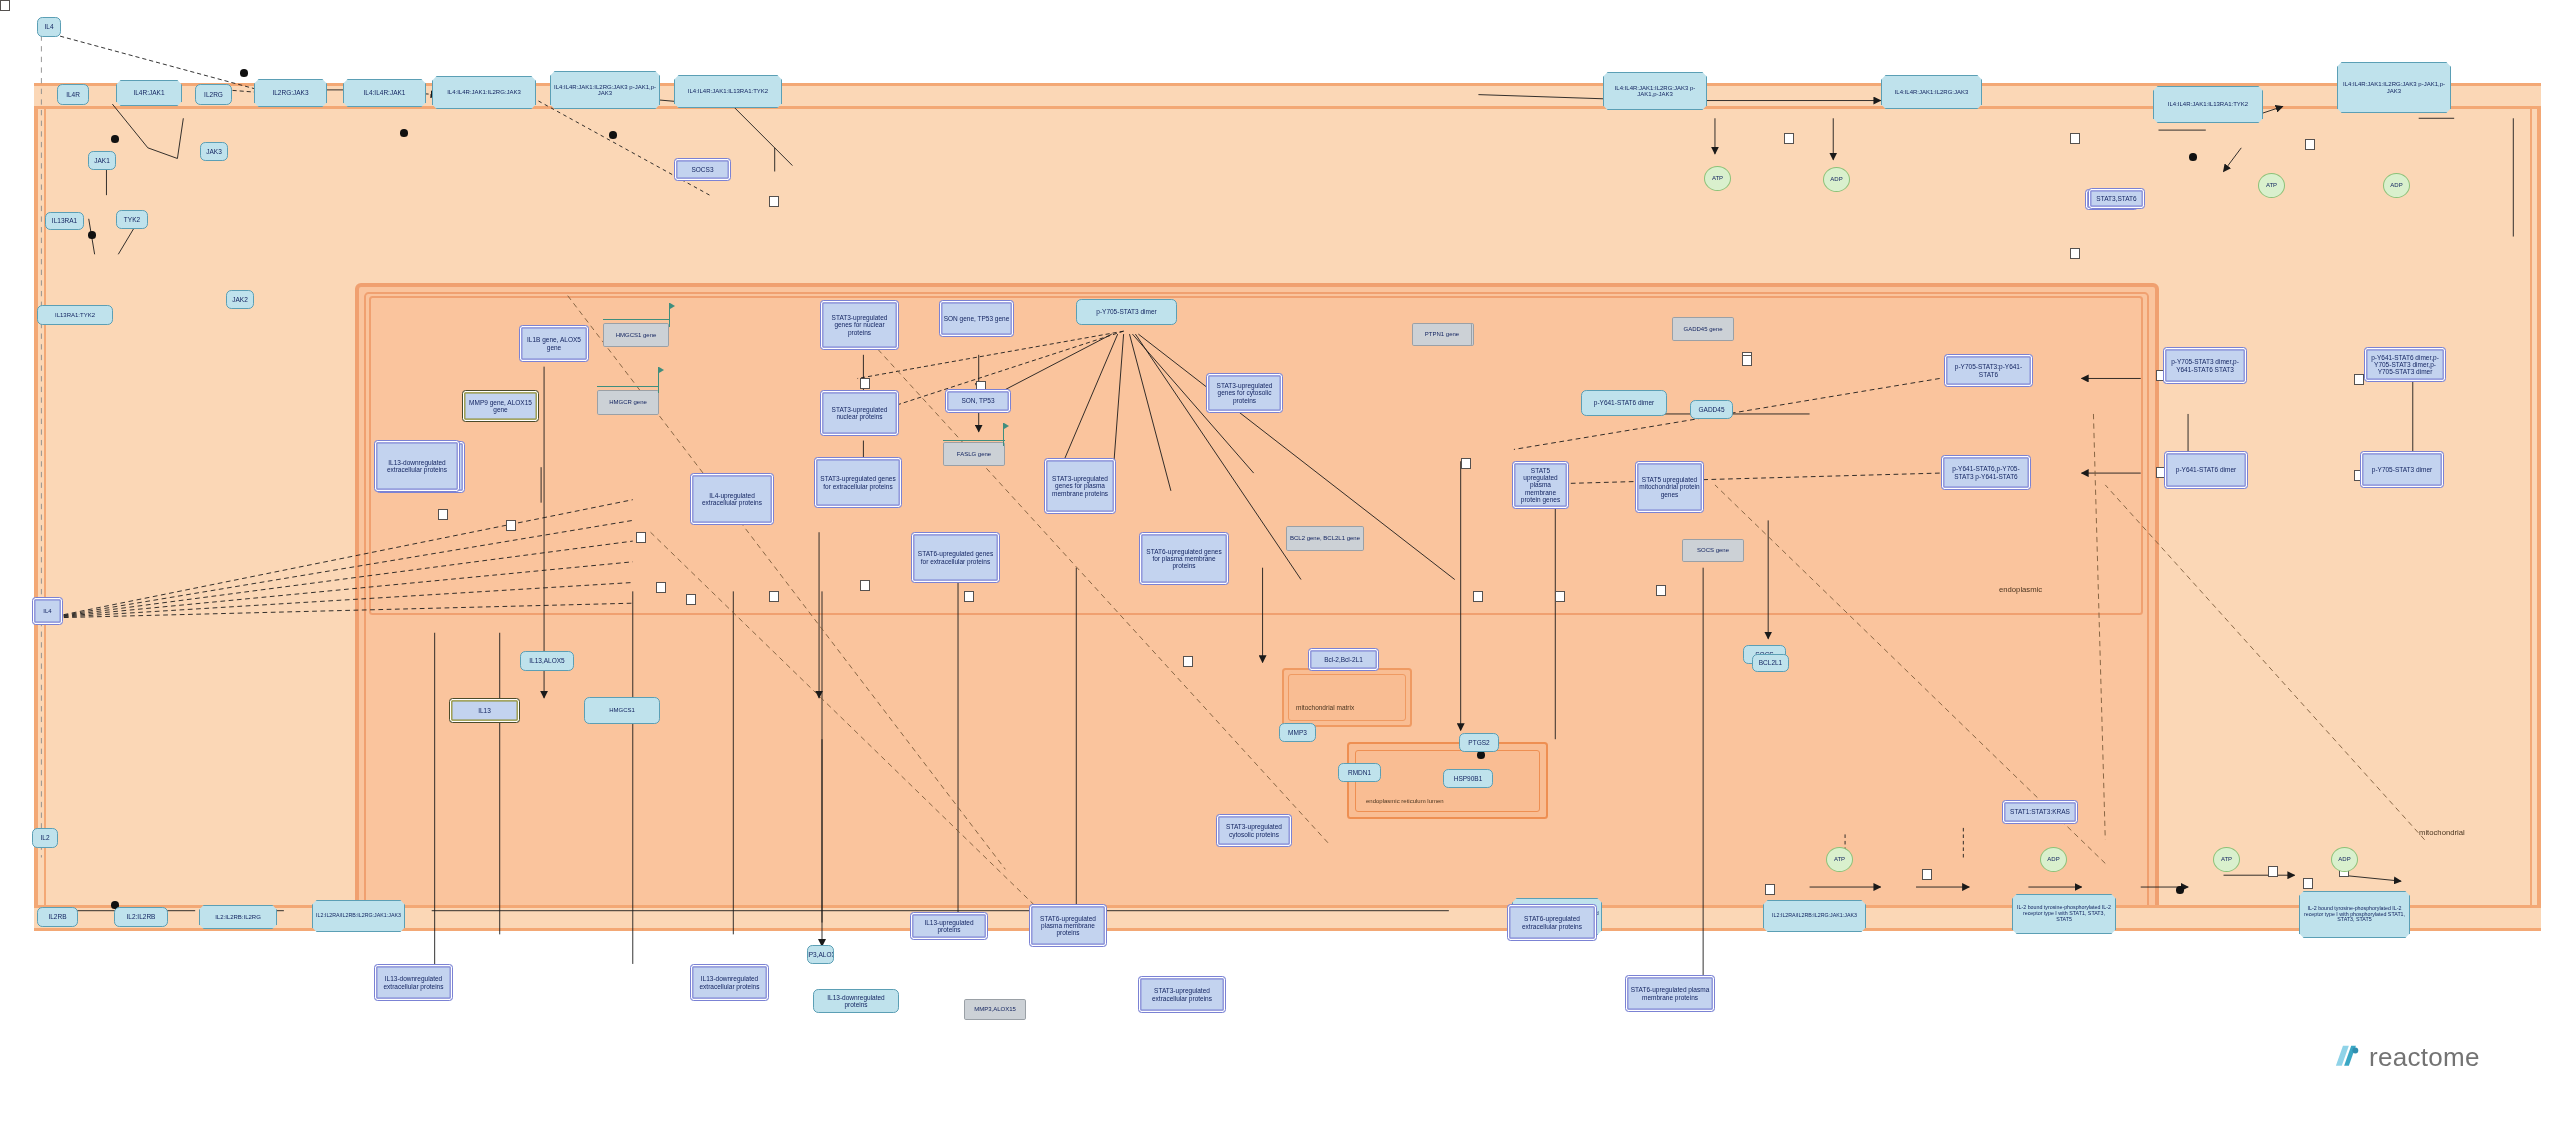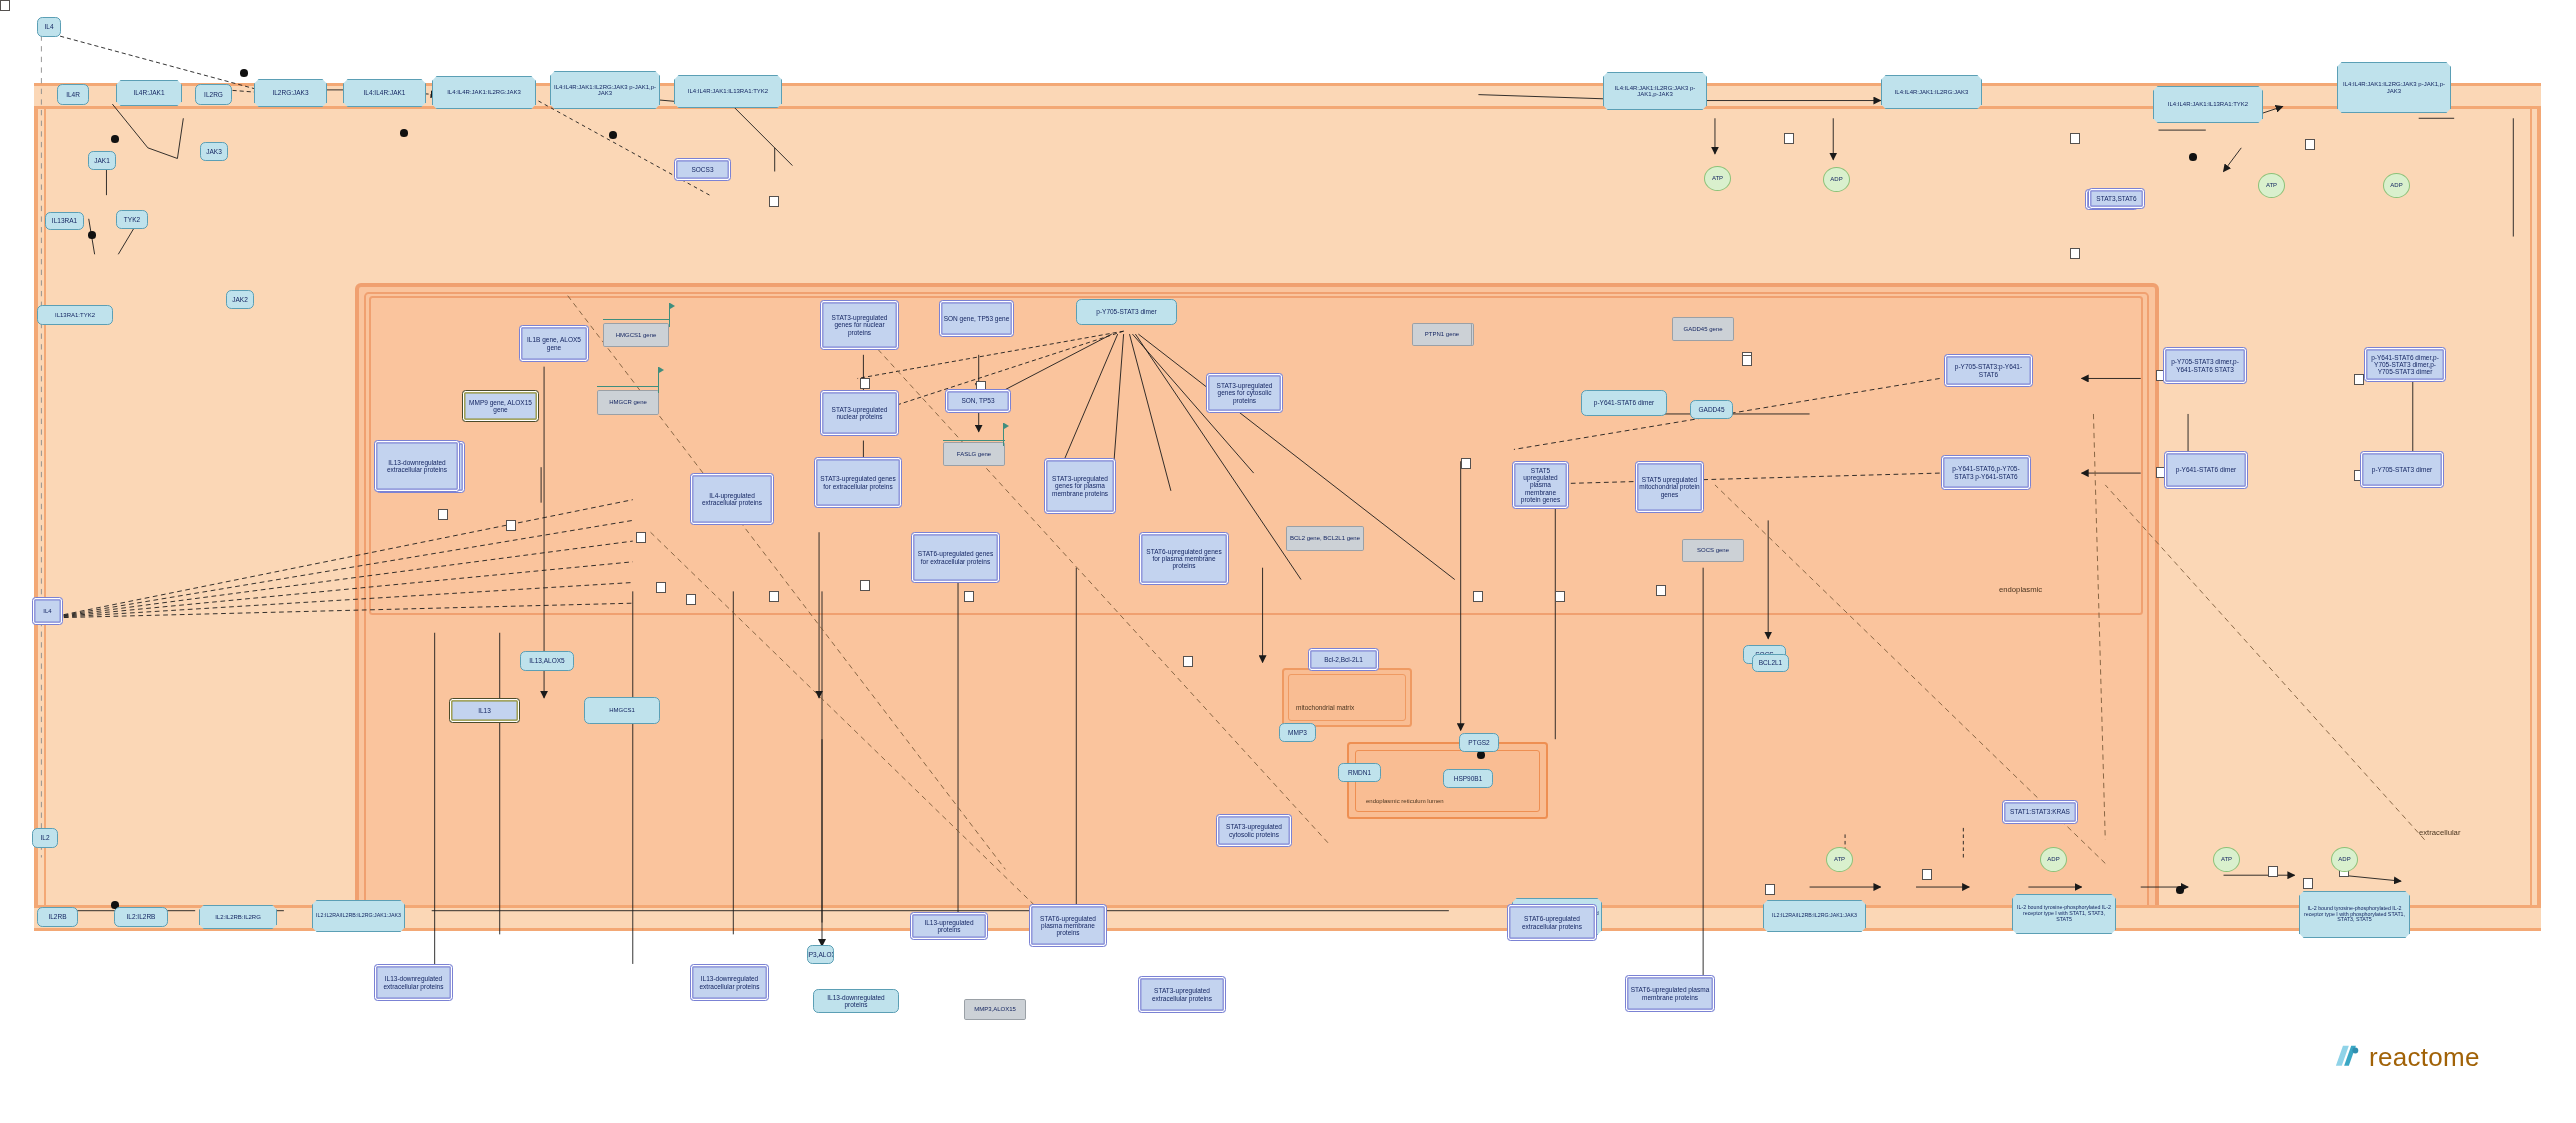--- a/index.html
+++ b/index.html
@@ -49,21 +49,21 @@
   
   .rxn{position:absolute;width:7.7px;height:9px;background:#ffffff;border:0.9px solid #55514f;
        font-size:4.7px;color:#333;display:flex;align-items:center;justify-content:center;}
   .catalyst-dot{position:absolute;width:7.7px;height:7.7px;border-radius:50%;background:#111;}
 
   
   svg.edges{position:absolute;left:0;top:0;width:2576px;height:1123px;pointer-events:none;}
 
   
   .logo{position:absolute;display:flex;align-items:center;gap:6px;}
-  .logo-text{font-size:26px;color:#a16207;letter-spacing:0.3px;}
+  .logo-text{font-size:26px;color:#737373;letter-spacing:0.3px;}
 </style>
 </head>
 <body>
 
 <div id="canvas">
 
   <div class="compartment cyto-outer" style="left:34px;top:83px;width:2507px;height:846px;"></div>
   <div class="compartment cyto-inner" style="left:44px;top:92px;width:2488px;height:827px;"></div>
 
   <div class="compartment nucleus-outer" style="left:355px;top:283px;width:1804px;height:648px;"></div>
@@ -76,21 +76,21 @@
   <div class="compartment mito-inner" style="left:1288px;top:674px;width:118px;height:47px;"></div>
   <div class="comp-label" style="left:1296px;top:704px;font-size:6.5px;">mitochondrial matrix</div>
 
   <div class="compartment er-outer" style="left:1347px;top:742px;width:201px;height:77px;"></div>
   <div class="compartment er-inner" style="left:1355px;top:750px;width:185px;height:62px;"></div>
   <div class="comp-label" style="left:1366px;top:798px;font-size:6px;">endoplasmic reticulum lumen</div>
 
   <div class="membrane" style="left:34px;top:83px;width:2507px;height:20px;"></div>
   <div class="membrane" style="left:34px;top:905px;width:2507px;height:20px;"></div>
 
-  <div class="comp-label" style="left:2419px;top:828px;font-size:7.7px;">extracellular</div>
+  <div class="comp-label" style="left:2419px;top:828px;font-size:7.7px;">mitochondrial</div>
 
   <svg class="edges" viewBox="0 0 4356 1899">
     <defs>
       <marker id="arw" markerWidth="9" markerHeight="9" refX="8" refY="4.5" orient="auto">
         <path d="M0,0 L9,4.5 L0,9 z" fill="#1a1a1a"></path>
       </marker>
       <marker id="arwg" markerWidth="9" markerHeight="9" refX="8" refY="4.5" orient="auto">
         <path d="M0,0 L9,4.5 L0,9 z" fill="#3f8e7e" opacity=".9"></path>
       </marker>
       <marker id="open" markerWidth="9" markerHeight="9" refX="8" refY="4.5" orient="auto">

